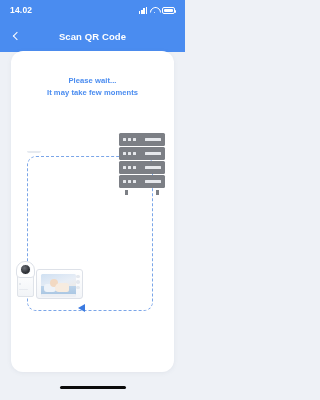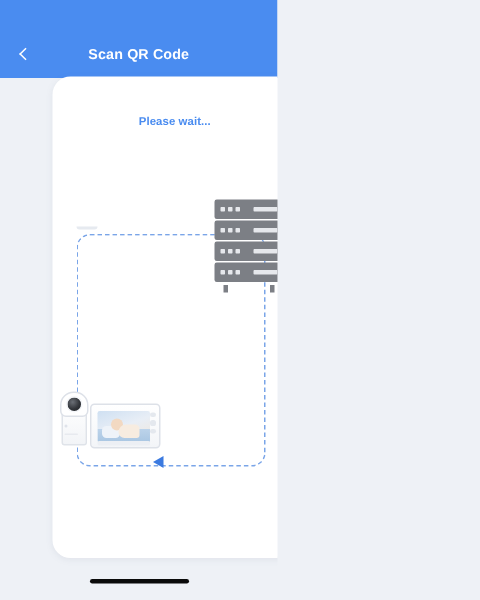--- a/index.html
+++ b/index.html
@@ -150,21 +150,20 @@
   .card {
     position: absolute;
     left: 11px;
     top: 51px;
     width: 163px;
     height: 321px;
     background: #ffffff;
     border-radius: 12px;
     box-shadow: 0 1px 4px rgba(120,130,150,0.10);
     overflow: hidden;
-    margin-left: 24px;
   }
 
   
   .message {
     position: absolute;
     left: 0;
     top: 24px;
     width: 163px;
     text-align: center;
   }
@@ -392,34 +391,50 @@
     border-radius: 2px;
   }
 </style>
 </head>
 <body>
 
 <div id="phone">
 
   <div class="blue-top">
 
+    <div class="status-bar">
+      <div class="status-time">14.02</div>
+      <div class="status-icons">
+        <span class="signal">
+          <i></i>
+            <i></i>
+            <i></i>
+            <i></i>
+        </span>
+        <span class="wifi"></span>
+        <span class="battery">
+            <span></span>
+          </span>
+      </div>
+    </div>
 
     <div class="nav-bar">
       <div class="nav-title">Scan QR Code</div>
       <div class="back-btn">
         <span class="chev"></span>
       </div>
     </div>
 
   </div>
 
   <div class="card">
 
     <div class="message">
       <div>Please wait...</div>
+      <div>It may take few moments</div>
     </div>
 
     <div class="diagram">
 
       <div class="dash-path"></div>
       <div class="arrow"></div>
 
       <div class="server-rack">
         <div class="server-unit">
           <span class="server-dots">

